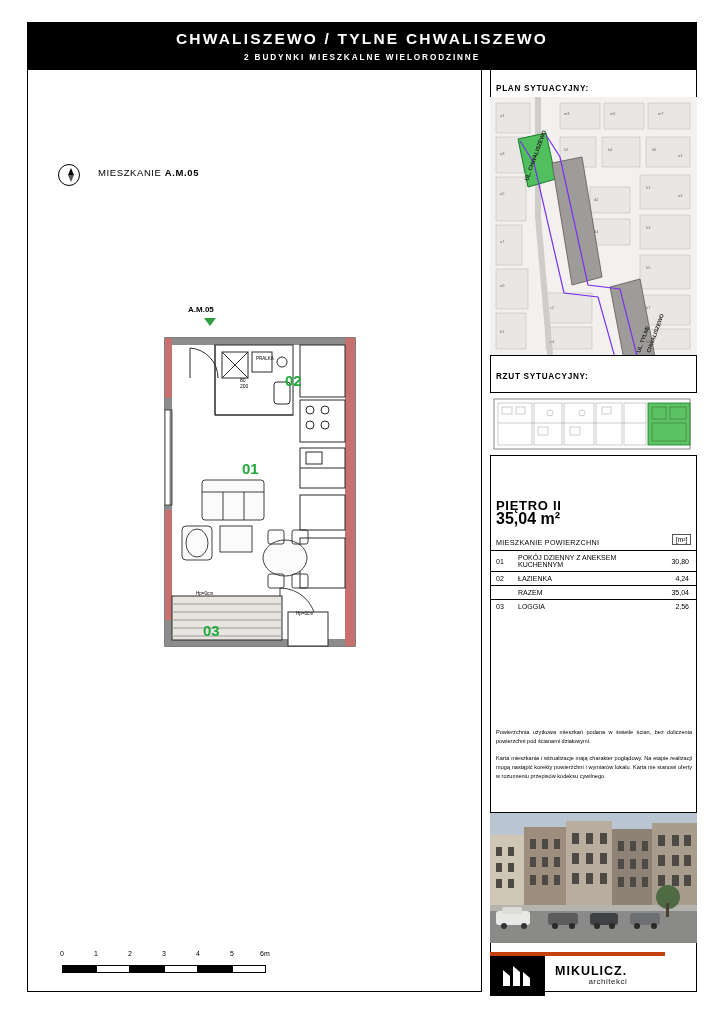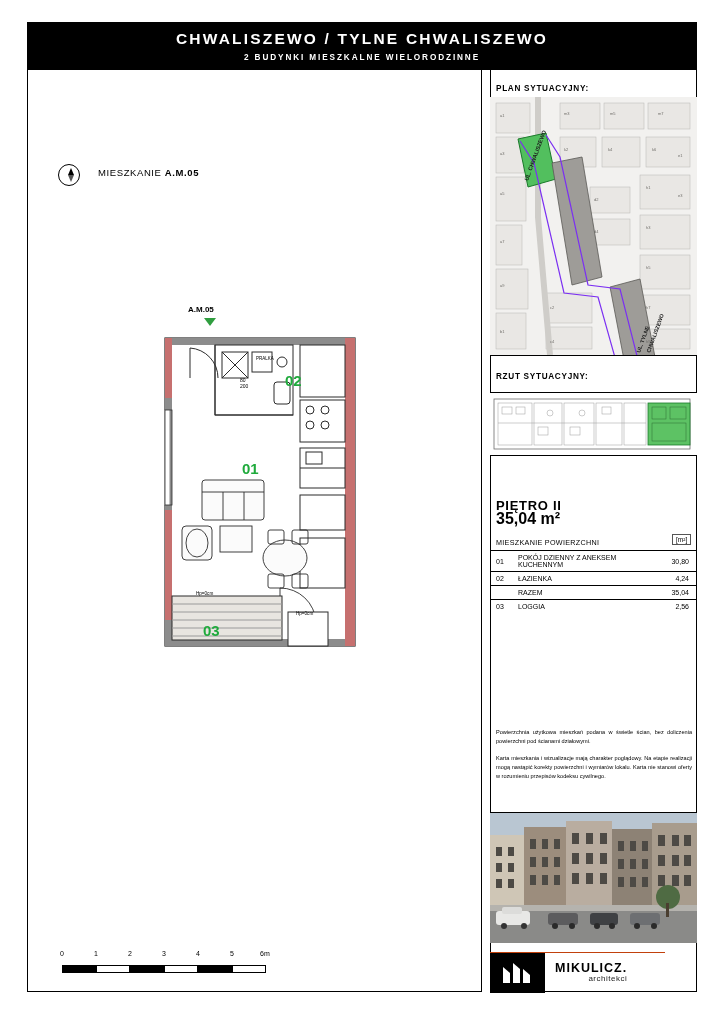--- a/index.html
+++ b/index.html
@@ -216,21 +216,21 @@
     position: absolute;
     left: 490px; top: 812px;
     width: 207px; height: 130px;
     border-top: 1px solid #000;
     overflow: hidden;
   }
   .logo {
     position: absolute;
     left: 490px; top: 952px;
     width: 175px; height: 40px;
-    border-top: 1px solid #c2410c;
+    border-top: 4px solid #c2410c;
     display: flex;
     align-items: center;
   }
   .logo-mark {
     width: 55px; height: 40px;
     background: #000;
     display: flex;
     align-items: center;
     justify-content: center;
   }

